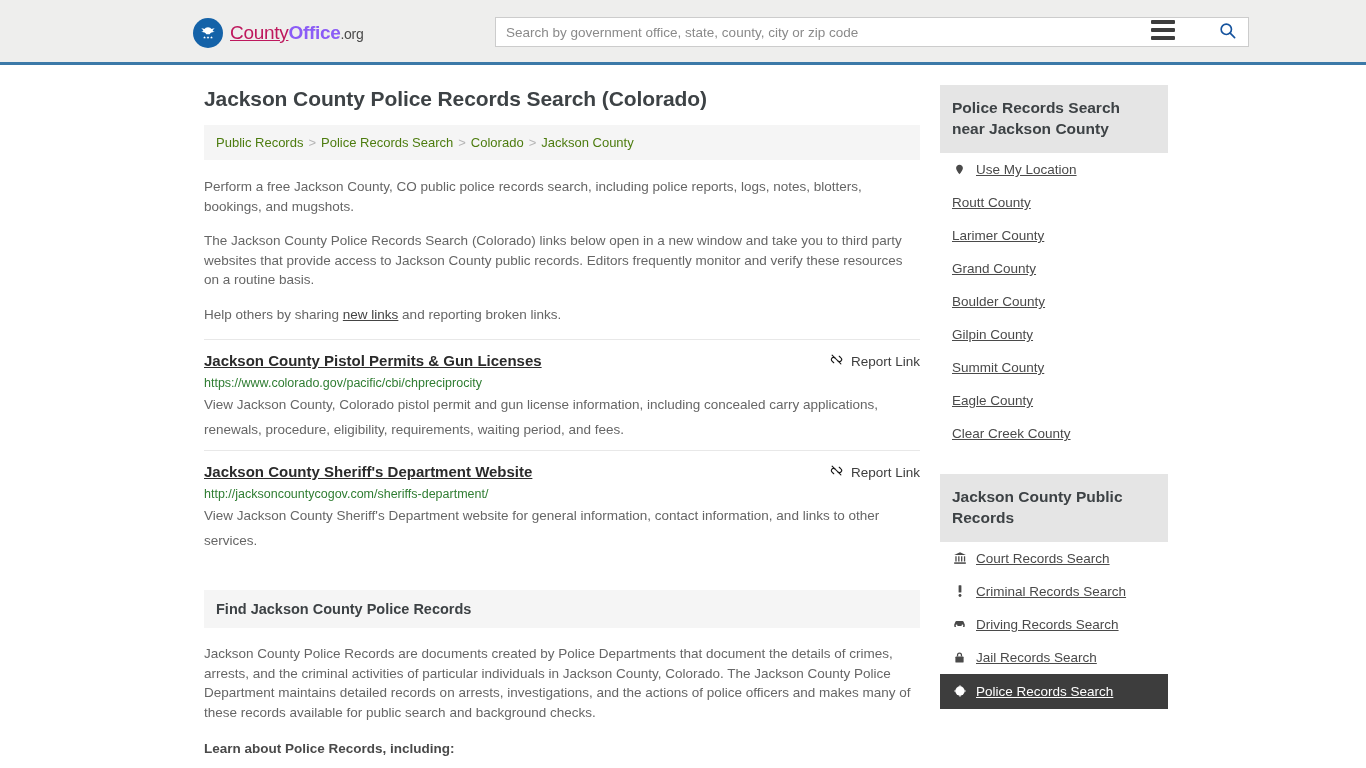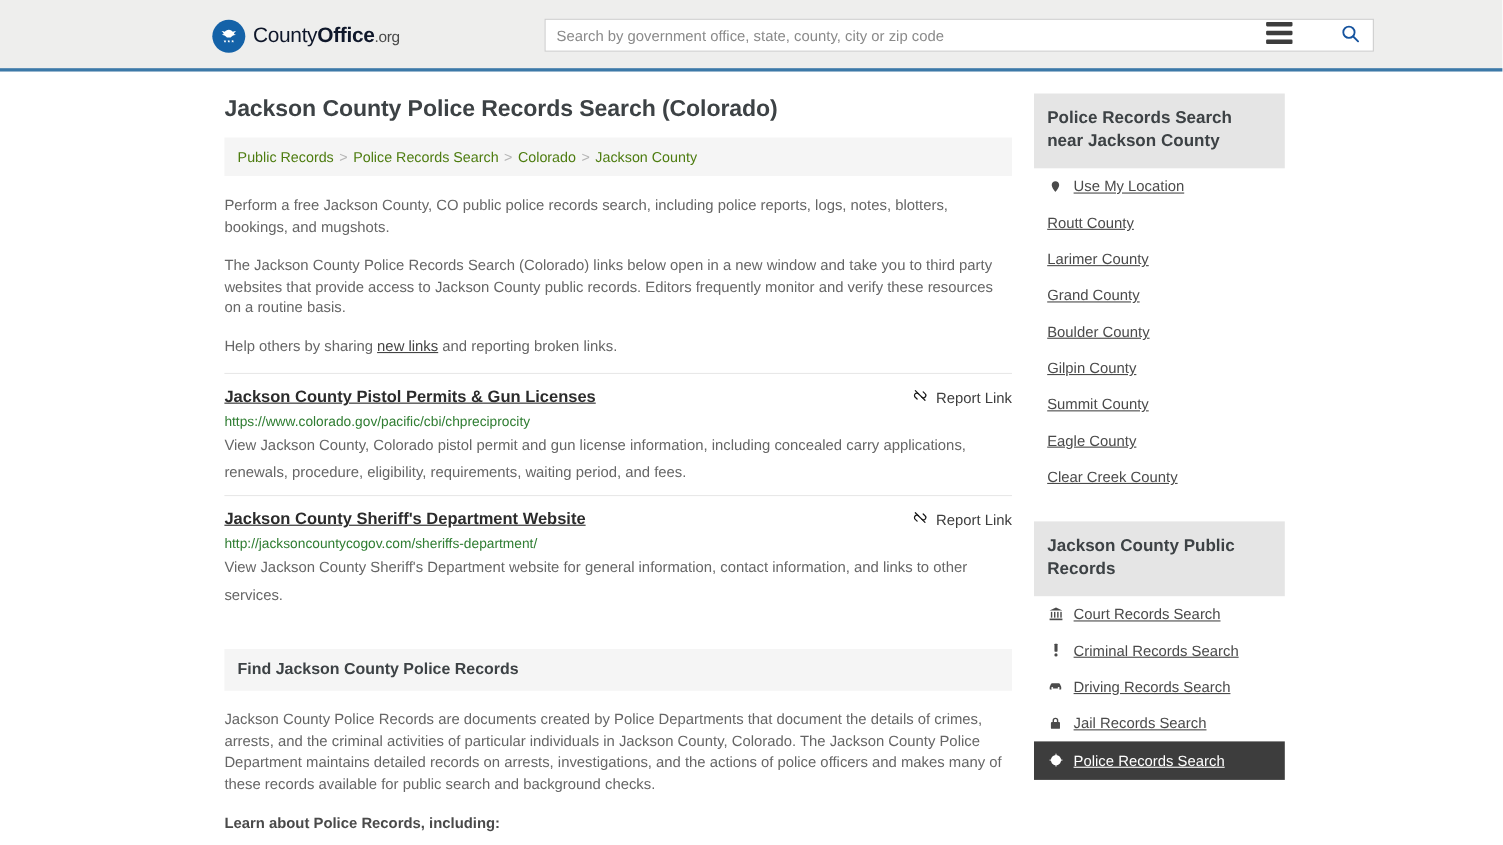--- a/index.html
+++ b/index.html
@@ -41,22 +41,22 @@
     flex: none;
   }
   .logo-mark svg { display: block; }
   .logo-text {
     margin-left: 7px;
     font-size: 19px;
     letter-spacing: -0.3px;
     color: #1c1c1c;
     white-space: nowrap;
   }
-  .logo-text .bold-blue { color: #0f172a; font-weight: bold; }
-  .logo-text .black-bold { color: #0f172a; font-weight: normal; }
+  .logo-text .bold-blue { color: #8b5cf6; font-weight: bold; }
+  .logo-text .black-bold { color: #be185d; font-weight: normal; text-decoration: underline; }
   .logo-text .suffix { font-size: 14px; color: #4a4a4a; }
 
   .search-wrap {
     position: absolute;
     left: 495px;
     top: 17px;
     width: 754px;
     height: 30px;
     display: flex;
     background: #ffffff;

